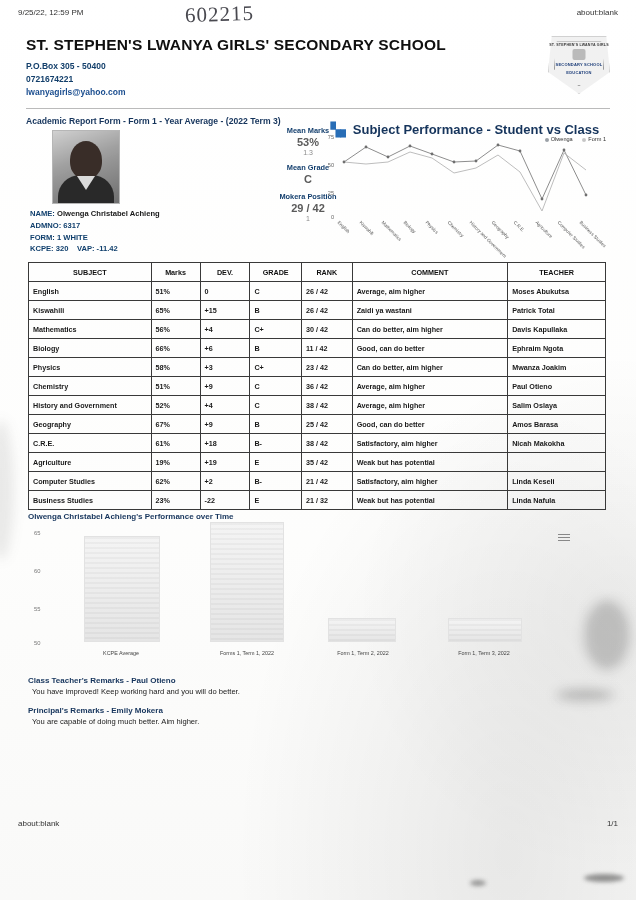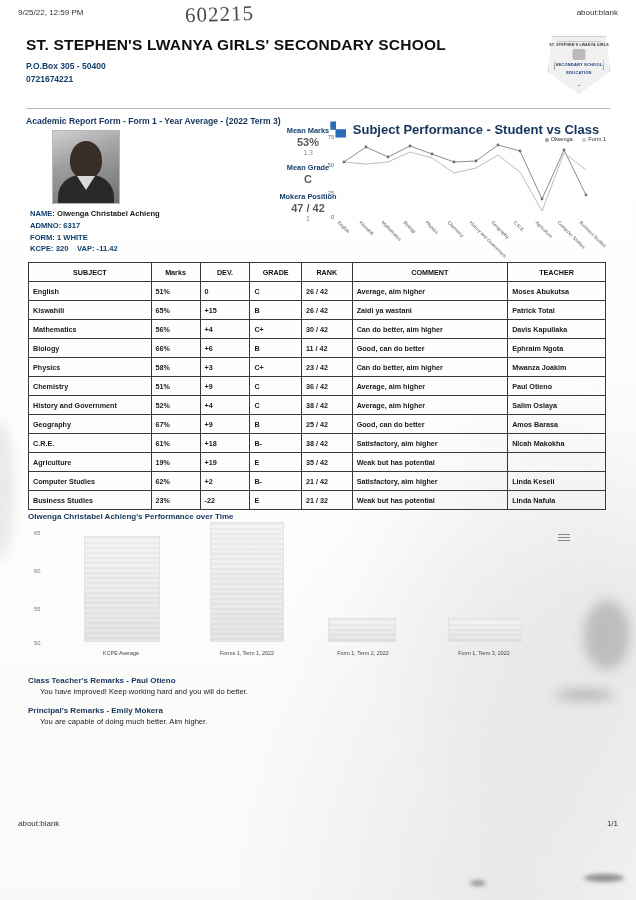--- a/index.html
+++ b/index.html
@@ -212,21 +212,21 @@
     position:absolute;bottom:8px;font-size:5.4px;color:#444;text-align:center;
   }
   .menu-lines{
     position:absolute;right:36px;top:10px;width:12px;
   }
   .menu-lines i{display:block;height:1px;background:#888;margin-bottom:2px;}
 
   
   .remarks{position:absolute;top:676px;left:28px;font-size:7.8px;}
   .remarks .h{font-weight:bold;color:#17355c;font-size:8px;}
-  .remarks .t{color:#222;margin:2px 0 10px 12px;font-size:7.6px;}
+  .remarks .t{color:#222;margin:2px 0 10px 4px;font-size:7.6px;}
 
   
   .smudge{position:absolute;border-radius:50%;filter:blur(6px);}
   .s1{right:6px;top:600px;width:46px;height:70px;background:rgba(40,40,40,.22);}
   .s2{right:22px;top:690px;width:58px;height:10px;background:rgba(40,40,40,.30);}
   .s3{right:12px;bottom:18px;width:40px;height:8px;background:rgba(30,30,30,.45);filter:blur(2px);}
   .s4{right:150px;bottom:14px;width:16px;height:6px;background:rgba(30,30,30,.40);filter:blur(2px);}
   .s5{left:-12px;top:420px;width:26px;height:140px;background:rgba(60,60,60,.10);}
 </style>
 </head>
@@ -238,20 +238,21 @@
     <span>9/25/22, 12:59 PM</span>
     <span>about:blank</span>
   </div>
   <div class="scribble">602215</div>
 
   <div class="school">
     <h1>ST. STEPHEN'S LWANYA GIRLS' SECONDARY SCHOOL</h1>
     <div class="line">
       <div>P.O.Box 305 - 50400</div>
       <div>0721674221</div>
+      <div class="mail">lwanyagirls@yahoo.com</div>
     </div>
   </div>
 
   <div class="badge">
     <div class="shield"></div>
     <div class="b1">ST. STEPHEN'S LWANYA GIRLS</div>
     <div class="seal"></div>
     <div class="b2">SECONDARY SCHOOL</div>
     <div class="b3">EDUCATION</div>
   </div>
@@ -273,21 +274,21 @@
       <div class="val">53%</div>
       <div class="sub">1.3</div>
     </div>
     <div class="stat">
       <div class="lbl">Mean Grade</div>
       <div class="val">C</div>
       <div class="sub"></div>
     </div>
     <div class="stat">
       <div class="lbl">Mokera Position</div>
-      <div class="val">47 / 42</div>
+      <div class="val">29 / 42</div>
       <div class="sub">1</div>
     </div>
   </div>
 
   <div class="student">
     <div>
       <span>NAME:</span>
       <span class="name-val">Olwenga Christabel Achieng</span>
     </div>
     <div>

